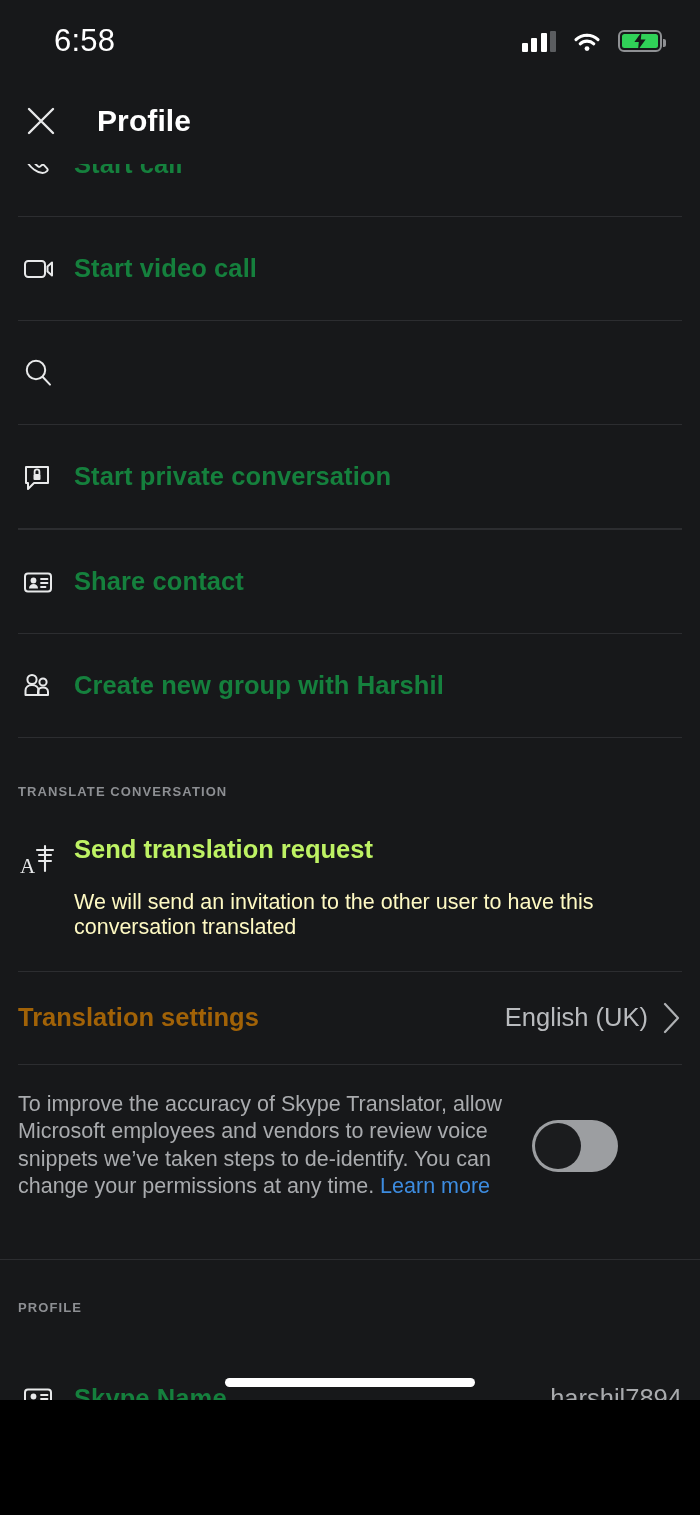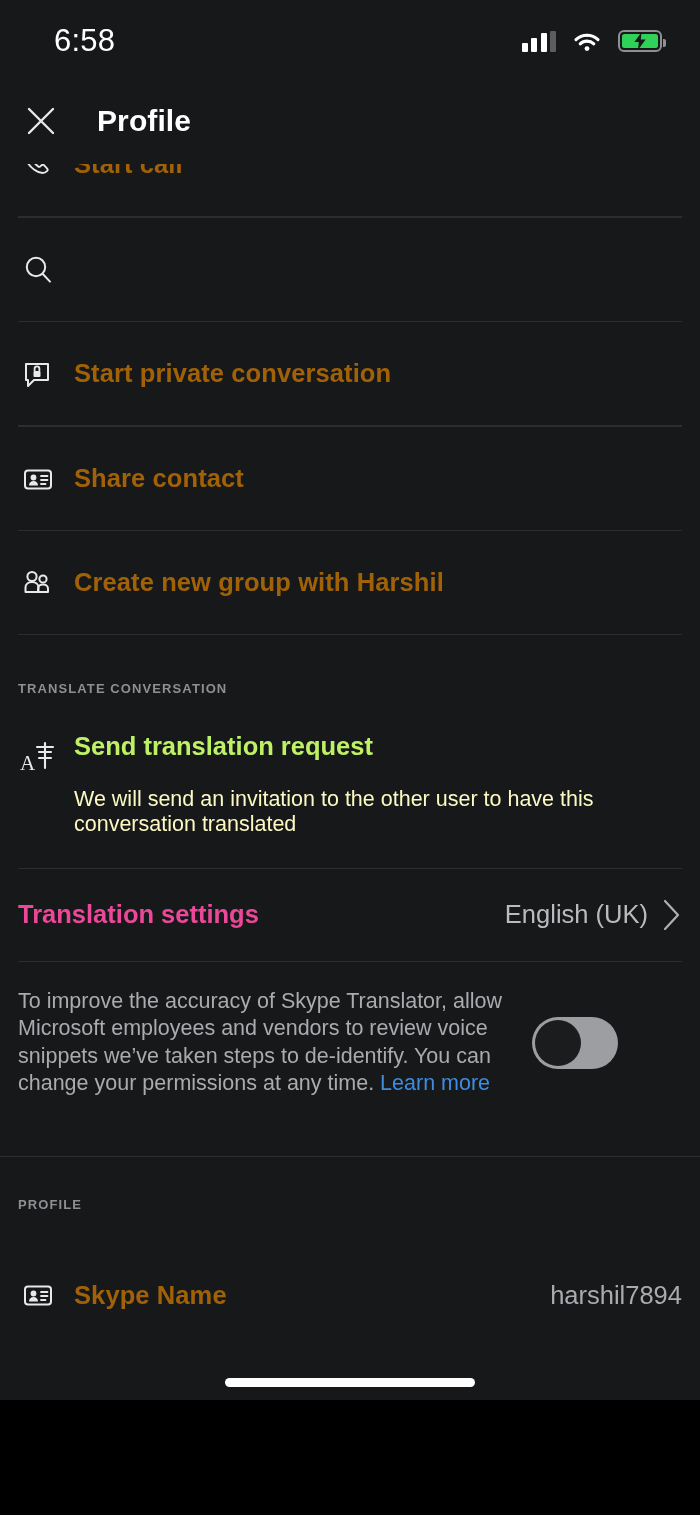--- a/index.html
+++ b/index.html
@@ -98,21 +98,21 @@
     height:103px;
     padding:0 18px;
     cursor:pointer;
   }
   .row .ico{
     width:52px; min-width:52px;
     display:flex; align-items:center; justify-content:flex-start;
     color:#e8e9ea;
   }
   .row .label{
-    color:#a16207;
+    color:#15803d;
     font-size:25.5px;
     font-weight:700;
     letter-spacing:.1px;
     margin-left:4px;
   }
   .divider{
     height:1px;
     background:#2c2d30;
     margin-left:18px;
     margin-right:18px;
@@ -156,21 +156,21 @@
   }
 
   
   .value-row{
     display:flex; align-items:center;
     height:92px;
     padding:0 18px;
     cursor:pointer;
   }
   .value-row .label{
-    color:#ec4899;
+    color:#a16207;
     font-size:25.5px;
     font-weight:700;
     flex:1;
   }
   .value-row .value{
     color:#b9bbbe;
     font-size:25.5px;
     font-weight:400;
     margin-right:14px;
   }
@@ -274,20 +274,29 @@
       <div class="row">
         <span class="ico">
           <svg viewBox="0 0 40 40" width="40" height="40">
             <path d="M9 7c-2 2-2.4 4.6-1 7.6 1.6 3.6 4.4 7.2 8 10 3 2.2 6 3.4 8.6 3.4 1.8 0 3.2-.6 4.4-1.8 1-1 1-1.6.2-2.6l-3.2-3.4c-.8-.8-1.4-.8-2.4 0l-1.6 1.4c-.6.5-1 .4-1.8-.2-1.8-1.3-3.6-3.1-5-5-.6-.8-.7-1.2-.2-1.8l1.4-1.6c.9-1 .9-1.6.1-2.4L13.2 7c-1-1-1.6-1-2.6 0z" fill="none" stroke="#e8e9ea" stroke-width="1.9" stroke-linejoin="round"></path>
           </svg>
         </span>
         <span class="label">Start call</span>
       </div>
       <div class="divider"></div>
 
+      <div class="row">
+        <span class="ico">
+          <svg viewBox="0 0 40 40" width="40" height="40">
+            <rect x="7" y="12" width="20" height="16" rx="3.2" fill="none" stroke="#e8e9ea" stroke-width="2"></rect>
+            <path d="M29.5 17.5 34 13.5v13l-4.5-4z" fill="none" stroke="#e8e9ea" stroke-width="2" stroke-linejoin="round"></path>
+          </svg>
+        </span>
+        <span class="label">Start video call</span>
+      </div>
       <div class="divider"></div>
 
       <div class="row">
         <span class="ico">
           <svg viewBox="0 0 40 40" width="40" height="40">
             <circle cx="18" cy="17" r="9.2" fill="none" stroke="#e8e9ea" stroke-width="2"></circle>
             <path d="M24.8 24 32 31.6" stroke="#e8e9ea" stroke-width="2" stroke-linecap="round"></path>
           </svg>
         </span>
       </div>

